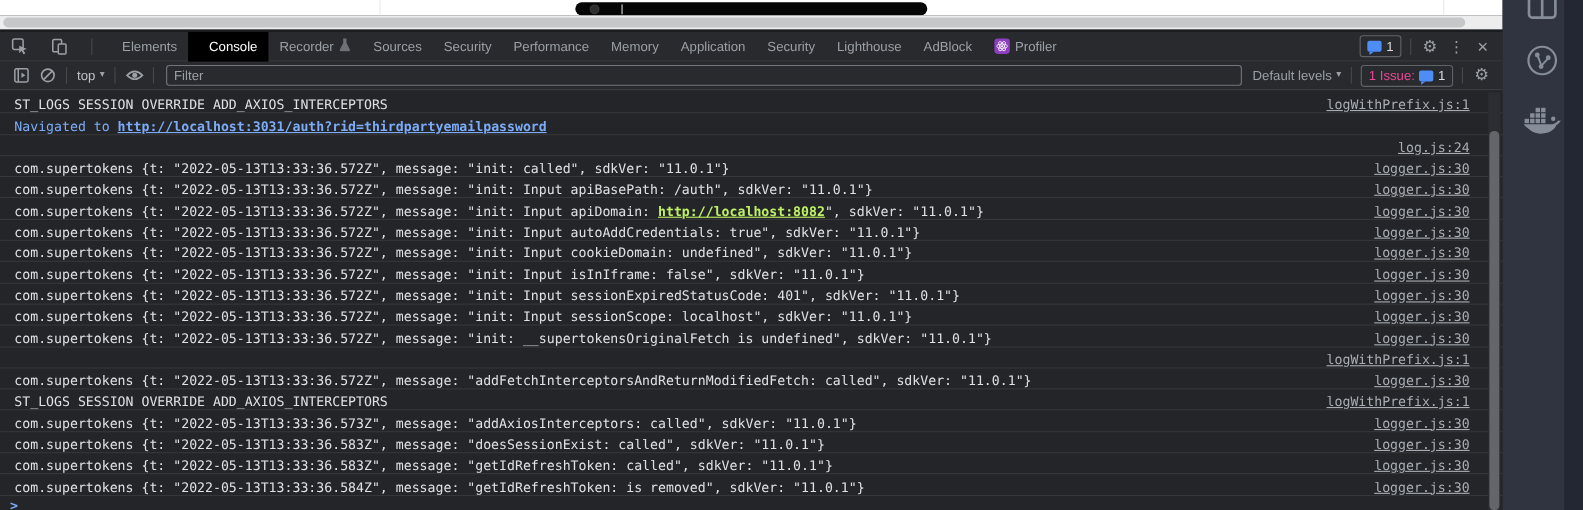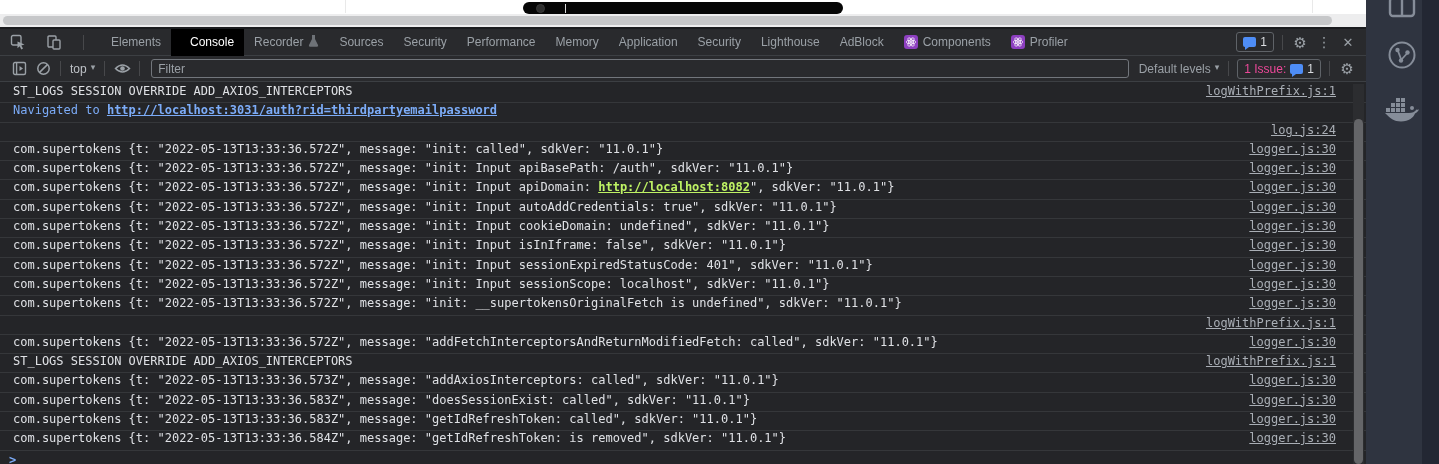--- a/index.html
+++ b/index.html
@@ -49,21 +49,21 @@
   .ct-item { display:flex; align-items:flex-start; gap:4px; margin:0 4px; white-space:nowrap; }
   .ddarrow { font-size:9px; color:#9aa0a6; }
   #filter-input { flex:1; height:19px; margin:0 6px; background:#292a2d;
                   border:1px solid #72767c; border-radius:3px; color:#f97316;
                   font-size:12px; padding:0 6px; outline:none; }
   #filter-input::placeholder { color:#9aa0a6; }
 
   
   #log { position:absolute; left:0; top:55px; width:1366px; height:368px;
          font-family:"DejaVu Sans Mono", monospace; font-size:12px; color:#dfe1e5; }
-  .log-row { display:flex; align-items:flex-start; height:19.3px; border-bottom:1px solid #35373a;
+  .log-row { display:flex; align-items:flex-end; height:19.3px; border-bottom:1px solid #35373a;
              padding:0 30px 0 13px; overflow:hidden; white-space:pre; }
   .log-msg { overflow:hidden; text-overflow:clip; white-space:pre; }
   .log-src { margin-left:auto; padding-left:14px; color:#a9aeb5; text-decoration:underline;
              flex:none; cursor:pointer; }
   .seg-link { color:#bef264; text-decoration:underline; font-weight:bold; cursor:pointer; }
   .row-nav .log-msg, .seg-nav { color:#7cacf8; }
   .seg-navlink { color:#7cacf8; text-decoration:underline; font-weight:bold; cursor:pointer; }
   #prompt-row { position:absolute; left:0; top:423.7px; width:1366px; height:14px;
                 display:flex; align-items:center; padding-left:9px;
                 color:#7cacf8; font-family:"DejaVu Sans Mono", monospace; font-size:12px; font-weight:bold; }
@@ -138,33 +138,20 @@
           <span>Application</span>
         </div>
         <div class="tab">
           <span>Security</span>
         </div>
         <div class="tab">
           <span>Lighthouse</span>
         </div>
         <div class="tab">
           <span>AdBlock</span>
-        </div>
-        <div class="tab">
-          <span class="react-badge">
-            <svg width="12" height="12" viewBox="0 0 20 20">
-              <g stroke="#fff" stroke-width="1.2" fill="none">
-                <ellipse cx="10" cy="10" rx="8" ry="3.2"></ellipse>
-                <ellipse cx="10" cy="10" rx="8" ry="3.2" transform="rotate(60 10 10)"></ellipse>
-                <ellipse cx="10" cy="10" rx="8" ry="3.2" transform="rotate(120 10 10)"></ellipse>
-              </g>
-              <circle cx="10" cy="10" r="1.6" fill="#fff"></circle>
-            </svg>
-          </span>
-          <span>Components</span>
         </div>
         <div class="tab">
           <span class="react-badge">
             <svg width="12" height="12" viewBox="0 0 20 20">
               <g stroke="#fff" stroke-width="1.2" fill="none">
                 <ellipse cx="10" cy="10" rx="8" ry="3.2"></ellipse>
                 <ellipse cx="10" cy="10" rx="8" ry="3.2" transform="rotate(60 10 10)"></ellipse>
                 <ellipse cx="10" cy="10" rx="8" ry="3.2" transform="rotate(120 10 10)"></ellipse>
               </g>
               <circle cx="10" cy="10" r="1.6" fill="#fff"></circle>

